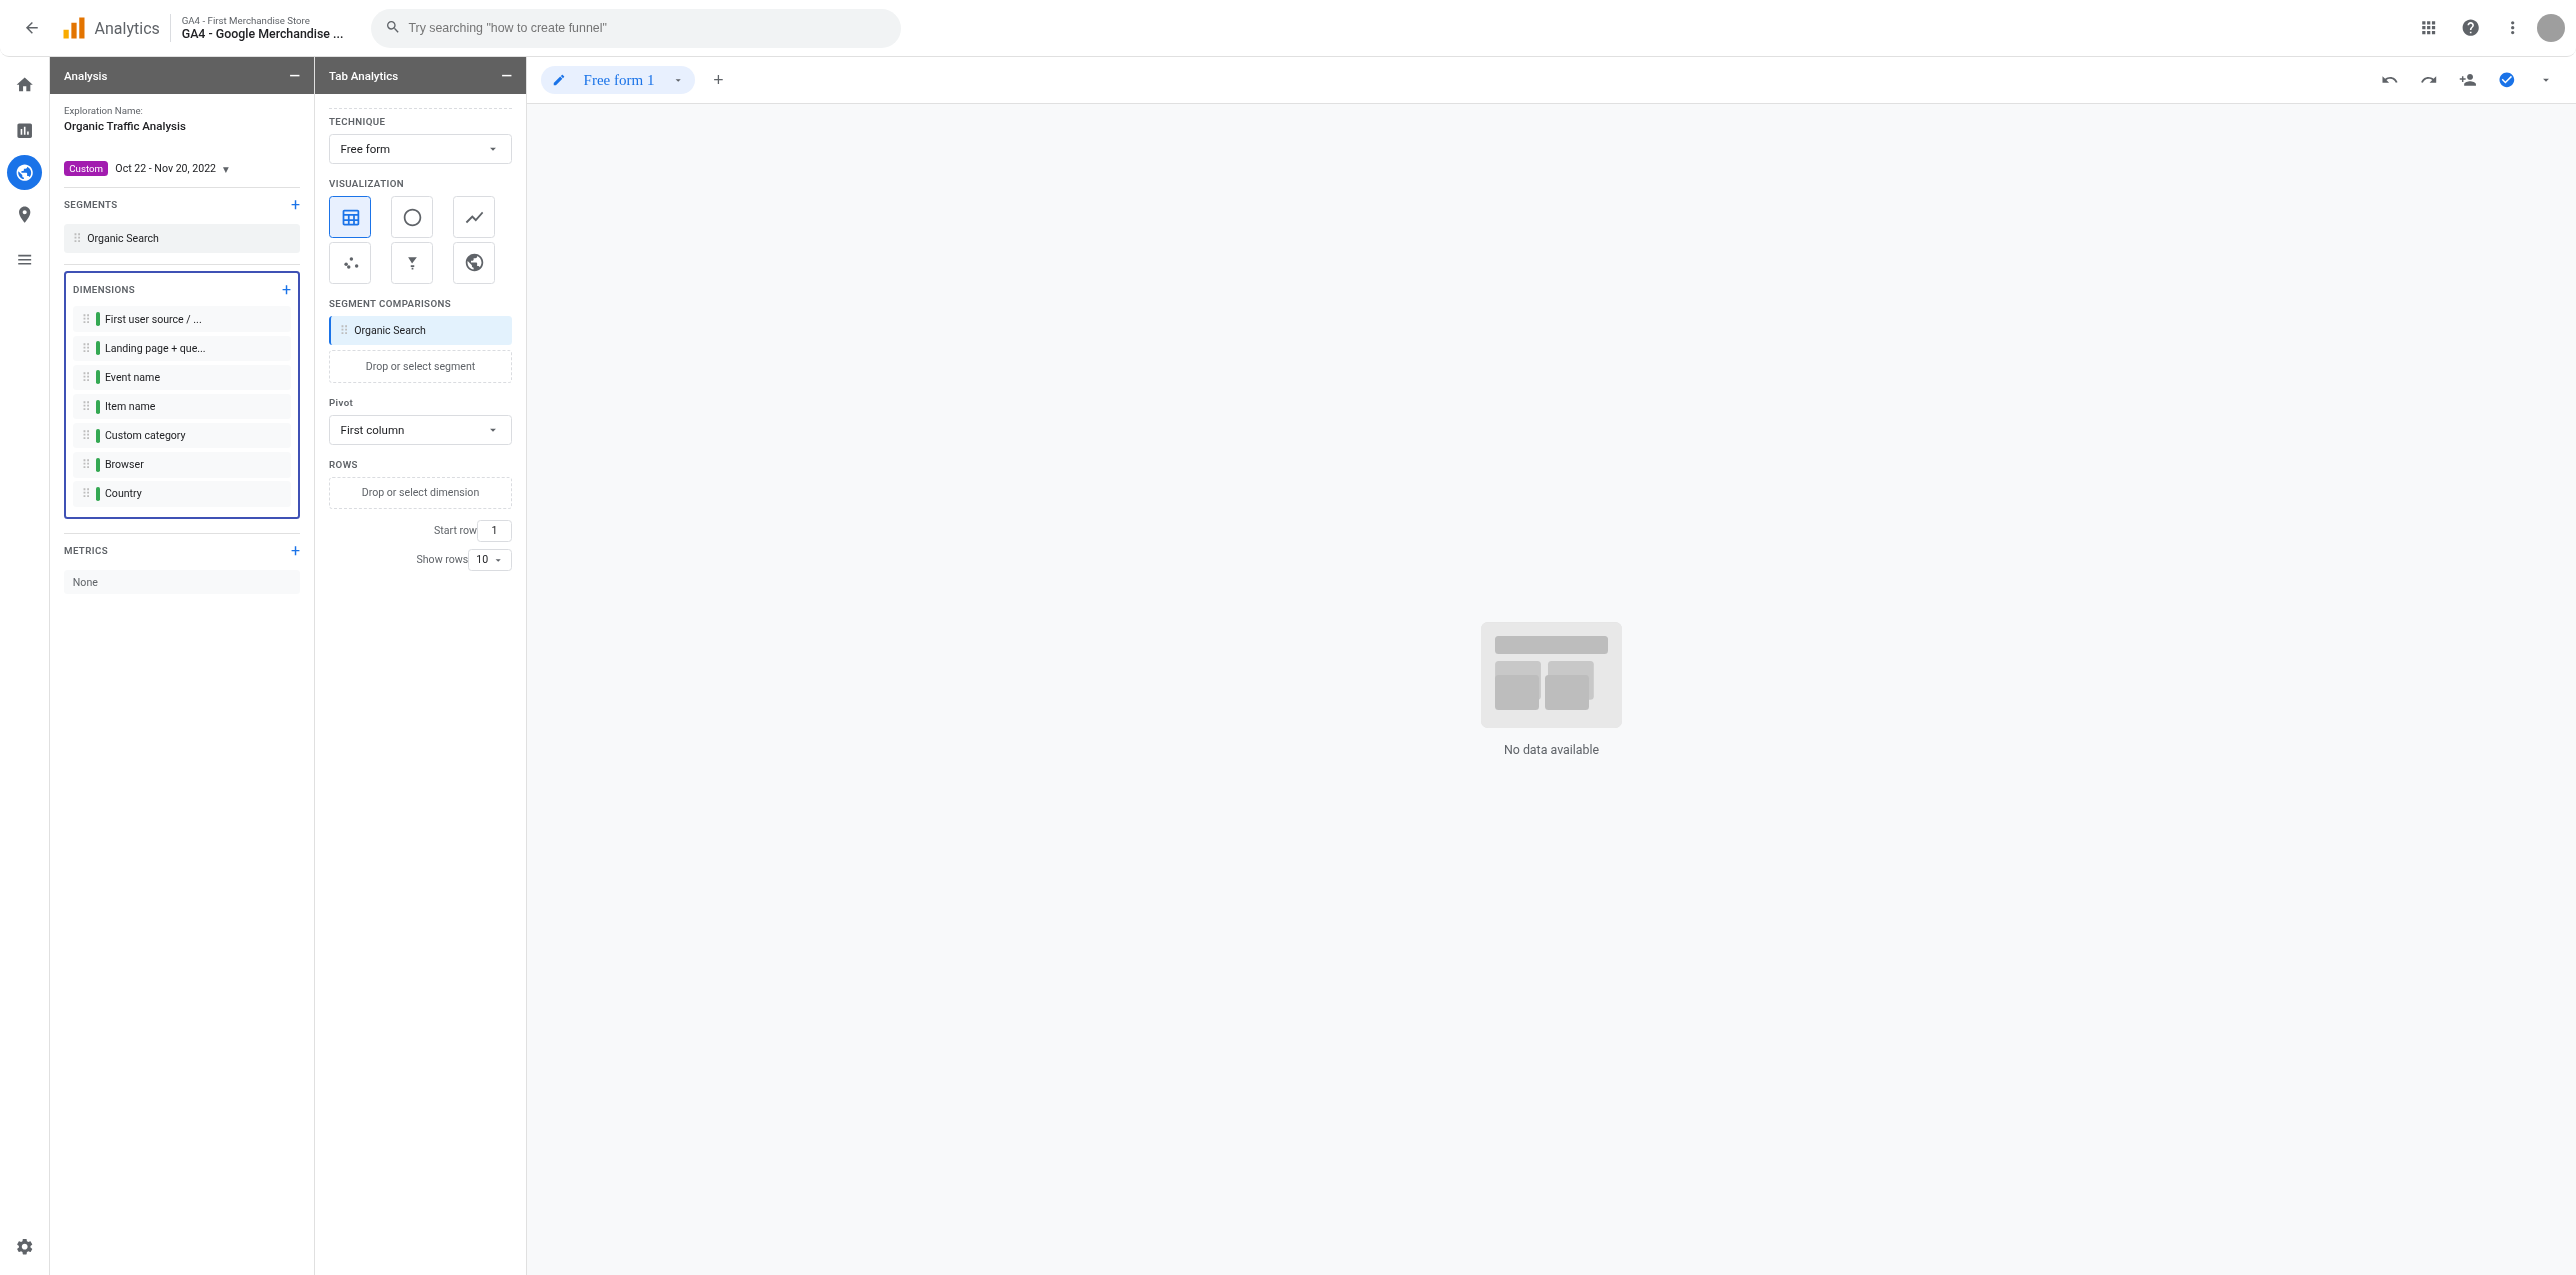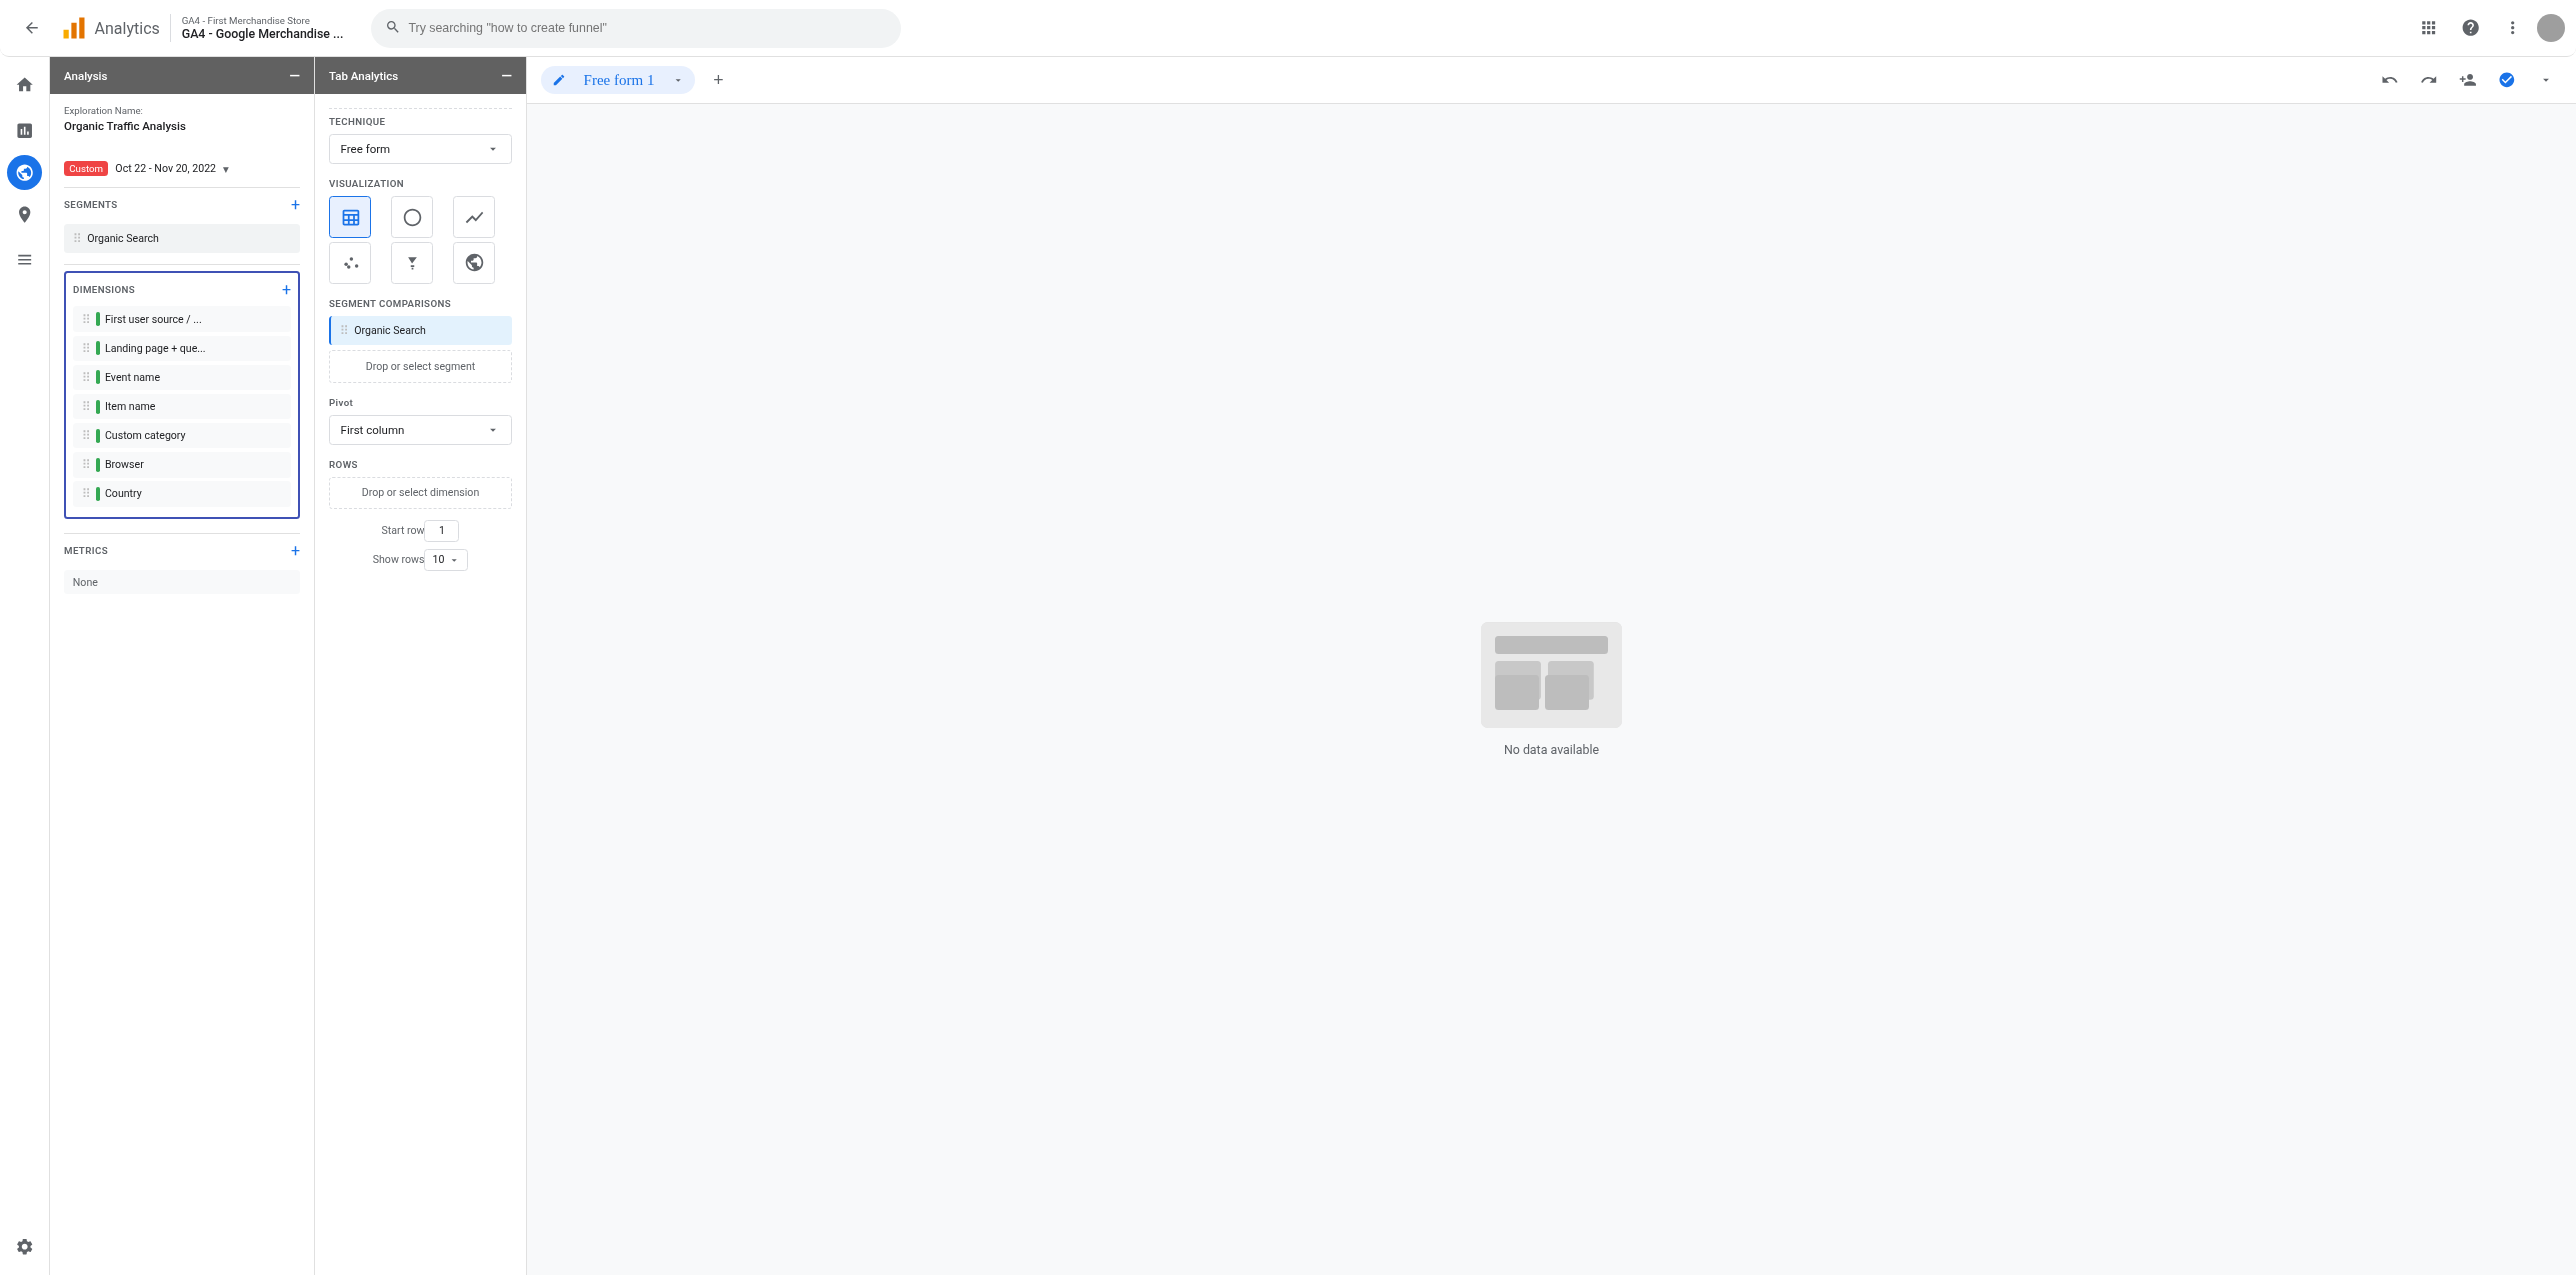--- a/index.html
+++ b/index.html
@@ -32,21 +32,21 @@
     .nav-spacer { flex: 1; }
 
     
     .variables-panel { width: 265px; background: #fff; border-right: 0.9px solid #e0e0e0; display: flex; flex-direction: column; flex-shrink: 0; overflow-y: auto; }
     .panel-header { background: #616161; color: #fff; padding: 10.6px 14px; display: flex; align-items: center; justify-content: space-between; font-size: 11.5px; font-weight: 500; }
     .panel-header-minimize { color: #fff; cursor: pointer; font-size: 14px; }
     .panel-section { padding: 10.6px 14px; }
     .panel-label { font-size: 9.7px; color: #5f6368; margin-bottom: 3.5px; }
     .panel-value { font-size: 11.5px; font-weight: 500; color: #202124; }
     .date-selector { display: flex; align-items: center; gap: 7px; margin-top: 7px; }
-    .date-badge { font-size: 9.7px; color: #fff; background: #ef4444; border-radius: 3.5px; padding: 1.8px 5.3px; }
+    .date-badge { font-size: 9.7px; color: #fff; background: #a21caf; border-radius: 3.5px; padding: 1.8px 5.3px; }
     .date-range { font-size: 10.6px; color: #202124; }
     .dropdown-icon { color: #5f6368; cursor: pointer; }
 
     
     .section-header { display: flex; align-items: center; justify-content: space-between; padding: 7px 14px; }
     .section-title { font-size: 9.7px; font-weight: 600; color: #5f6368; letter-spacing: 0.4px; text-transform: uppercase; }
     .add-btn { color: #1a73e8; cursor: pointer; font-size: 16px; }
 
     .segment-item { margin: 3.5px 14px; background: #f1f3f4; border-radius: 3.5px; padding: 7px 8.8px; font-size: 10.6px; display: flex; align-items: center; gap: 5.3px; cursor: pointer; }
     .drag-handle { color: #bdbdbd; font-size: 12.4px; }
@@ -74,21 +74,21 @@
     .seg-comp-label { font-size: 9.7px; color: #5f6368; font-weight: 600; letter-spacing: 0.4px; text-transform: uppercase; margin-bottom: 7px; }
     .seg-comp-item { background: #e3f2fd; border-left: 2.7px solid #1a73e8; border-radius: 3.5px; padding: 7px 8.8px; font-size: 10.6px; margin-bottom: 5.3px; cursor: pointer; display: flex; align-items: center; gap: 5.3px; }
     .seg-drop { border: 1.3px dashed #dadce0; border-radius: 3.5px; padding: 8.8px; font-size: 10.6px; color: #5f6368; text-align: center; cursor: pointer; }
 
     .pivot-section { padding: 0 14px 14px; }
     .pivot-label { font-size: 9.7px; color: #5f6368; font-weight: 600; letter-spacing: 0.4px; margin-bottom: 7px; }
 
     .rows-section { padding: 0 14px 14px; }
     .rows-label { font-size: 9.7px; color: #5f6368; font-weight: 600; letter-spacing: 0.4px; text-transform: uppercase; margin-bottom: 7px; }
     .rows-drop { border: 1.3px dashed #dadce0; border-radius: 3.5px; padding: 8.8px; font-size: 10.6px; color: #5f6368; text-align: center; cursor: pointer; }
-    .rows-config { display: flex; align-items: center; justify-content: center; margin-top: 7px; }
+    .rows-config { display: flex; align-items: center; justify-content: flex-end; margin-top: 7px; }
     .rows-config-label { font-size: 10.6px; color: #5f6368; }
     .rows-config-value { font-size: 10.6px; color: #202124; border: 0.9px solid #dadce0; border-radius: 3.5px; padding: 3.5px 7px; min-width: 35px; text-align: center; }
     .rows-select { display: flex; align-items: center; gap: 3.5px; border: 0.9px solid #dadce0; border-radius: 3.5px; padding: 3.5px 7px; font-size: 10.6px; cursor: pointer; }
 
     
     .main-canvas { flex: 1; display: flex; flex-direction: column; overflow: hidden; background: #f8f9fa; }
     .canvas-header { background: #fff; border-bottom: 0.9px solid #e0e0e0; padding: 7px 14px; display: flex; align-items: center; gap: 7px; }
     .tab-item { display: flex; align-items: center; gap: 18px; padding: 5.3px 10.6px; border-radius: 17.7px; cursor: pointer; font-size: 15px; background: #f1f3f4; font-family: Liberation Serif, serif; }
     .tab-item.active { background: #e8f0fe; color: #1a73e8; }
     .add-tab-btn { width: 32px; height: 32px; display: flex; align-items: center; justify-content: center; border-radius: 50%; cursor: pointer; color: #5f6368; border: none; background: transparent; font-size: 17.7px; }

